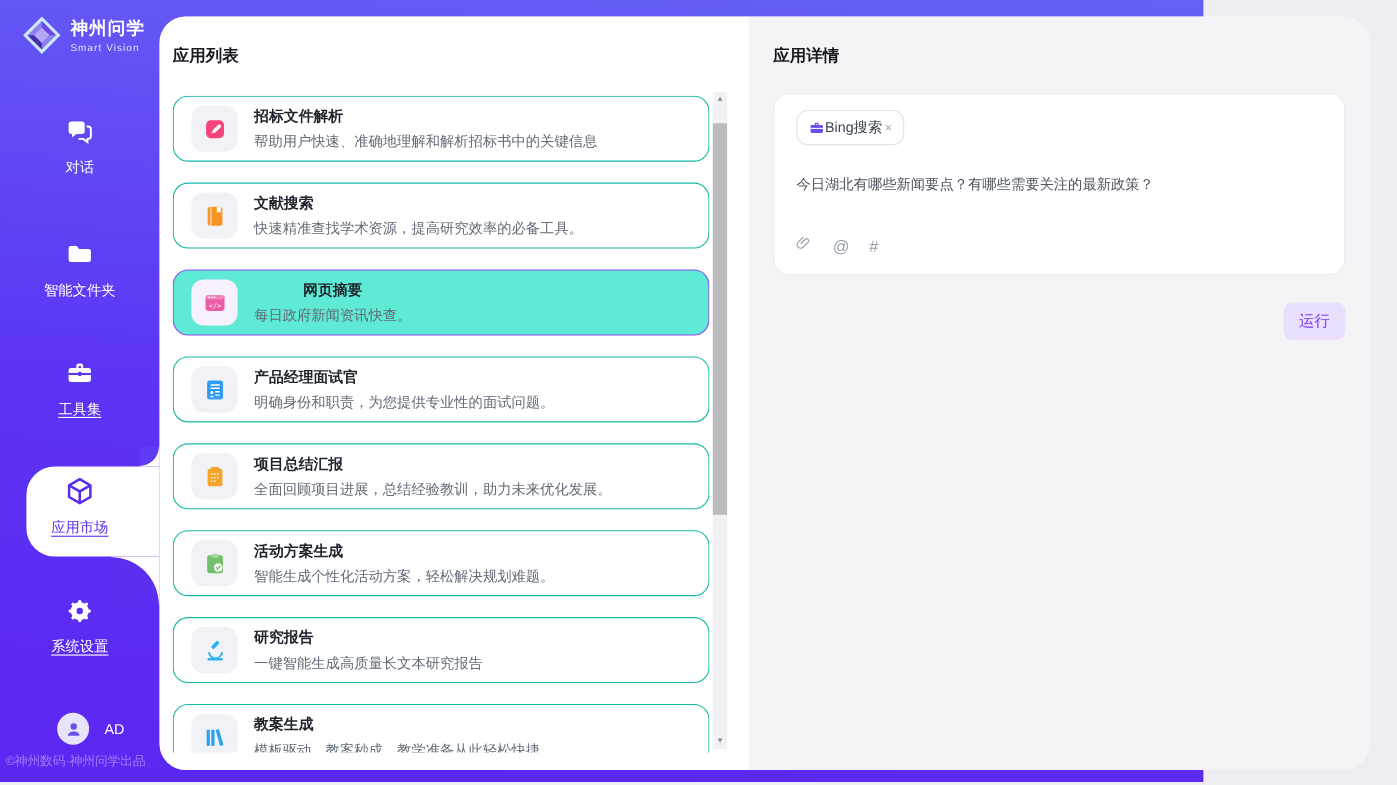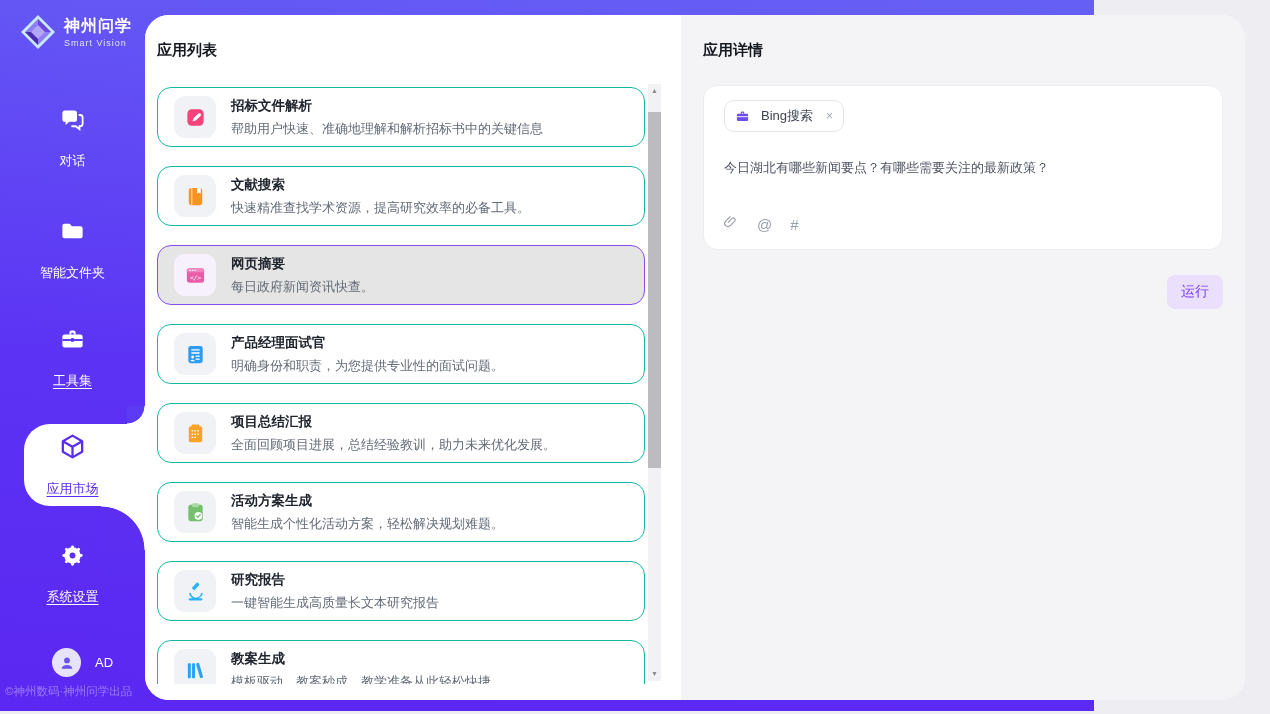--- a/index.html
+++ b/index.html
@@ -8,21 +8,21 @@
   .window { position:absolute; left:0; top:0; width:1094px; height:711px;
     background:linear-gradient(185deg,#6660f5 0%, #5c33f4 55%, #5b27f2 100%); }
 
   
   .sidebar { position:absolute; left:0; top:0; width:145px; height:711px; }
   .brand { position:absolute; left:20px; top:14px; display:flex; align-items:center; gap:8px; }
   .brand-text .cn { color:#fff; font-size:16px; font-weight:bold; letter-spacing:1px; }
   .brand-text .en { color:#e4e2ff; font-size:9px; letter-spacing:1px; margin-top:1px; }
 
   .nav-item { position:absolute; left:0; width:145px; display:flex; flex-direction:column;
-    align-items:center; gap:15px; color:#fff; cursor:pointer; }
+    align-items:center; gap:5px; color:#fff; cursor:pointer; }
   .nav-item .label { font-size:13px; }
   .nav-item .label.u { text-decoration:underline; text-underline-offset:3px; }
 
   .active-bubble { position:absolute; left:24px; top:424px; width:121px; height:82px;
     background:#fff; border-radius:26px 0 0 26px; }
   .notch-top { position:absolute; right:0; top:406px; width:18px; height:18px;
     background:radial-gradient(circle at 0 0, #5d3af4 17px, #fff 17.8px); }
   .notch-bottom { position:absolute; right:0; top:506px; width:44px; height:44px;
     background:radial-gradient(circle at 0 100%, #5c2ef2 43px, #fff 43.8px); }
   .nav-item.active { color:#5a2cf2; }
@@ -38,39 +38,39 @@
 
   
   .content { position:absolute; left:145px; top:15px; width:1100px; height:685px;
     border-radius:24px; overflow:hidden; display:flex; background:#fff; }
   .pane-title { font-size:15px; font-weight:bold; color:#16191f; }
 
   .left-pane { position:relative; width:539px; background:#fff; padding:26px 0 0 12px; }
   .list { margin-top:27px; width:488px; height:597px; overflow:hidden; }
   .card { width:488px; height:60px; border:1px solid #14b8a6; border-radius:14px;
     display:flex; align-items:center; margin-bottom:19px; background:#fff; cursor:pointer; }
-  .card.active { background:#e5e5e5; border:1.5px solid #8a4bf0; }
+  .card.active { background:#5eead4; border:1.5px solid #8a4bf0;text-align:center; }
   .tile { width:42px; height:42px; border-radius:11px; background:#f1f2f5; margin-left:16px;
     display:flex; align-items:center; justify-content:center; flex:0 0 auto; }
   .card.active .tile { background:#f7f0fd; }
   .card-text { margin-left:15px; }
   .card-title { font-size:13.5px; font-weight:bold; color:#20252e; }
   .card-desc { font-size:13px; color:#636b77; margin-top:5px; }
 
   .scrollbar { position:absolute; left:503px; top:69px; width:13px; height:597px;
     background:#f2f2f4; }
   .sb-arrow { position:absolute; left:0; width:13px; height:14px; color:#8b8b90;
     font-size:7px; text-align:center; line-height:14px; }
   .sb-arrow.up { top:0; } .sb-arrow.down { bottom:0; }
   .sb-thumb { position:absolute; left:0; top:28px; width:13px; height:356px; background:#bcbcc0; }
 
   .right-pane { position:relative; flex:1; background:#f4f4f7; padding:26px 22px 0 22px; }
   .detail-card { margin-top:25px; width:520px; height:165px; background:#fff;
     border:1px solid #ececf1; border-radius:14px; padding:14px 20px; position:relative; }
-  .chip { display:inline-flex; align-items:center; gap:11px; border:1px solid #e3e4e9;
+  .chip { display:inline-flex; align-items:center; gap:0; border:1px solid #e3e4e9;
     border-radius:10px; padding:6px 10px; background:#fff; cursor:pointer; }
   .chip-label { font-size:13px; color:#3d4350; }
   .chip-close { font-size:12px; color:#a2a6af; margin-left:2px; cursor:pointer; }
   .query { margin-top:27px; font-size:13px; color:#4e5462; cursor:text; }
   .attach-row { position:absolute; left:18px; bottom:14px; display:flex; align-items:center;
     gap:18px; color:#9aa0ab; }
   .attach-row .glyph { font-size:15px; cursor:pointer; }
   .run-row { width:520px; text-align:right; margin-top:25px; }
   .run-btn { background:#eadffc; color:#7b3df8; border:none; border-radius:8px;
     font-size:14px; padding:8px 14px; cursor:pointer; font-family:inherit; }

